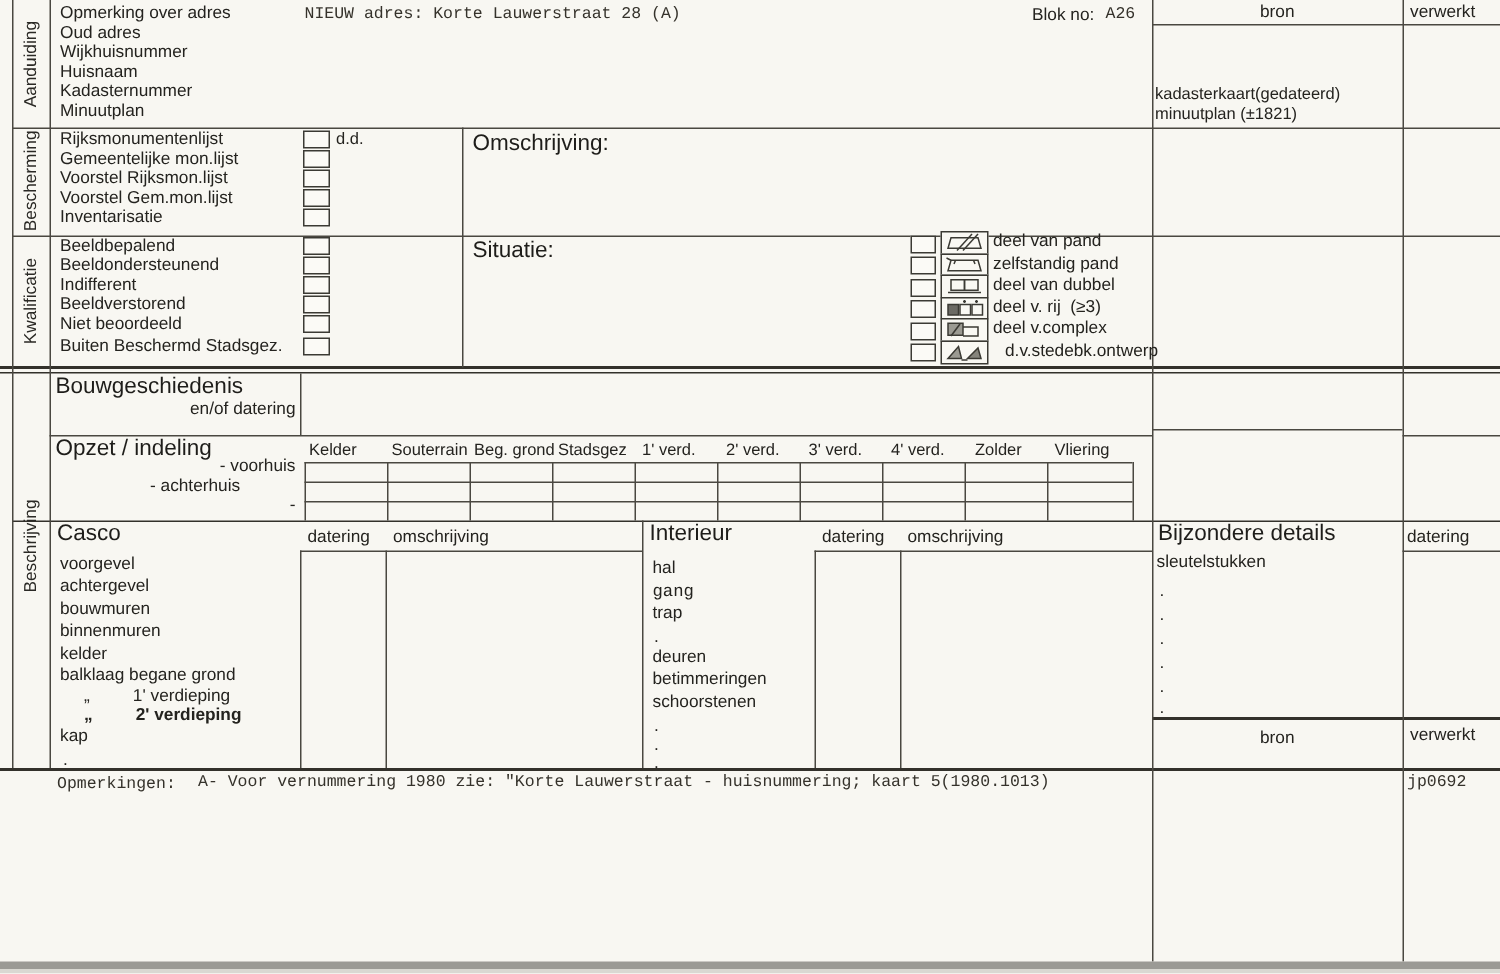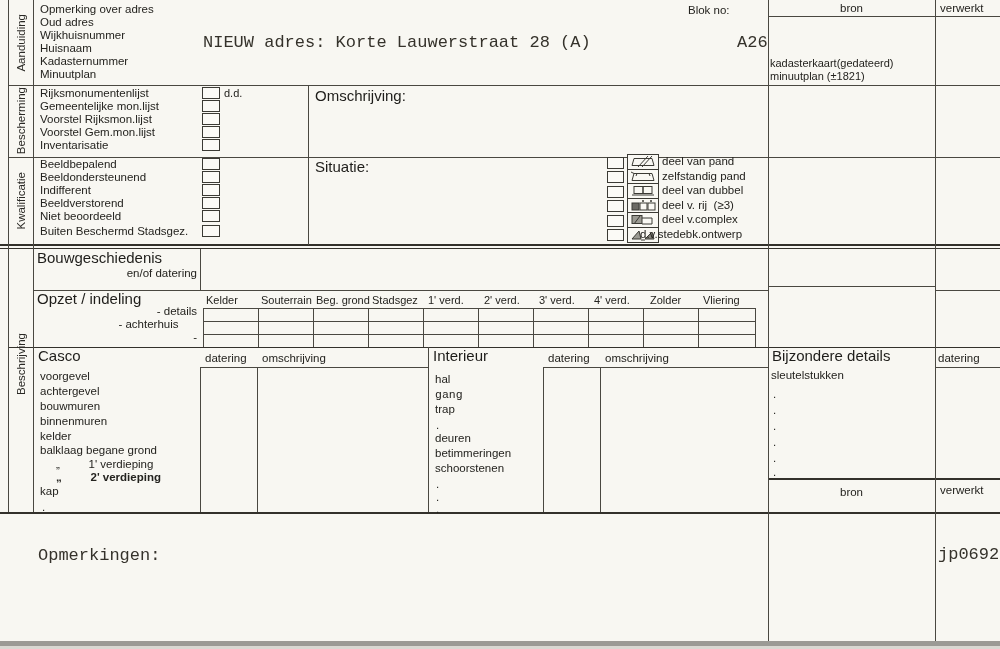--- a/index.html
+++ b/index.html
@@ -7,22 +7,22 @@
     position:relative; width:1000px; height:649px;
     background:#f8f7f2; overflow:hidden;
     font-family:"Liberation Sans", sans-serif; color:#24231f;
   }
   .hl{position:absolute; height:1px; background:#4a4841;}
   .vl{position:absolute; width:1px; background:#4a4841;}
   .heavy{background:#33312b;}
   .lbl{position:absolute; font-size:11.5px; line-height:13px; white-space:pre;}
   .sm{font-size:11px; line-height:12px;}
   .title{position:absolute; font-size:15px; line-height:16px; white-space:pre; color:#1e1d1a;}
-  .typed{position:absolute; font-size:17px; line-height:13px; white-space:pre;
-         font-family:"Liberation Mono","DejaVu Sans Mono",monospace; color:#35322b;margin-top:32px;}
+  .typed{position:absolute; font-size:11px; line-height:13px; white-space:pre;
+         font-family:"Liberation Mono","DejaVu Sans Mono",monospace; color:#35322b;}
   .vlabel{position:absolute; left:9px; width:24px; display:flex; align-items:center; justify-content:center;
           font-size:11.5px; color:#2a2925;}
   .vlabel span{writing-mode:vertical-rl; transform:rotate(180deg); white-space:nowrap;}
   .cb{position:absolute; width:16px; height:10px; border:1.4px solid #3b3a34; background:#fbfaf6;}
   .iconcell{position:absolute; left:627px; width:30px; height:13.6px; border:1px solid #3b3a34; background:#f9f8f3;}
   .iconcell svg{display:block; margin:0 auto;}
   .ctr{text-align:center;}
   .dotband{position:absolute; left:0; width:1000px;}
 </style>
 </head>
@@ -156,28 +156,28 @@
         <path d="M16 11 L23 4 L25 11 Z" fill="#85847c"></path>
         <line x1="12" y1="12" x2="16" y2="12"></line>
     </svg>
   </div>
 
   <div class="lbl" style="left:662px;top:155px;">deel van pand</div>
   <div class="lbl" style="left:662px;top:169.6px;">zelfstandig pand</div>
   <div class="lbl" style="left:662px;top:184.2px;">deel van dubbel</div>
   <div class="lbl" style="left:662px;top:198.8px;">deel v. rij  (≥3)</div>
   <div class="lbl" style="left:662px;top:213.4px;">deel v.complex</div>
-  <div class="lbl" style="left:640px;top:228px;text-align:right;">d.v.stedebk.ontwerp</div>
+  <div class="lbl" style="left:670px;top:228px;text-align:right;">d.v.stedebk.ontwerp</div>
 
   <div class="title" style="left:37px;top:250px;">Bouwgeschiedenis</div>
   <div class="lbl" style="left:60px;top:267px;width:137px;text-align:right;">en/of datering</div>
 
   <div class="title" style="left:37px;top:291px;">Opzet / indeling</div>
-  <div class="lbl" style="left:100px;top:305px;width:97px;text-align:right;">- details</div>
-  <div class="lbl" style="left:100px;top:318px;width:97px;text-align:center;">- achterhuis</div>
+  <div class="lbl" style="left:100px;top:305px;width:97px;text-align:right;">- voorhuis</div>
+  <div class="lbl" style="left:100px;top:318px;width:97px;text-align:left;">- achterhuis</div>
   <div class="lbl" style="left:100px;top:331px;width:97px;text-align:right;">-</div>
 
   <div class="lbl sm" style="left:206px;top:294px;">Kelder</div>
   <div class="lbl sm" style="left:261px;top:294px;">Souterrain</div>
   <div class="lbl sm" style="left:316px;top:294px;">Beg. grond</div>
   <div class="lbl sm" style="left:372px;top:294px;">Stadsgez</div>
   <div class="lbl sm" style="left:428px;top:294px;">1' verd.</div>
   <div class="lbl sm" style="left:484px;top:294px;">2' verd.</div>
   <div class="lbl sm" style="left:539px;top:294px;">3' verd.</div>
   <div class="lbl sm" style="left:594px;top:294px;">4' verd.</div>
@@ -241,18 +241,19 @@
   <div class="lbl" style="left:773px;top:388px;">.</div>
   <div class="lbl" style="left:773px;top:404px;">.</div>
   <div class="lbl" style="left:773px;top:420px;">.</div>
   <div class="lbl" style="left:773px;top:436px;">.</div>
   <div class="lbl" style="left:773px;top:452px;">.</div>
   <div class="lbl" style="left:773px;top:466px;">.</div>
   <div class="lbl ctr" style="left:768px;top:486px;width:167px;">bron</div>
   <div class="lbl" style="left:940px;top:484px;">verwerkt</div>
 
   <div class="typed" style="left:38px;top:517px;">Opmerkingen:</div>
+  <div class="typed" style="left:132px;top:516px;">A- Voor vernummering 1980 zie: "Korte Lauwerstraat - huisnummering; kaart 5(1980.1013)</div>
   <div class="typed" style="left:938px;top:516px;">jp0692</div>
 
   <div class="dotband" style="top:641px;height:5px;background:#9b9a95;"></div>
   <div class="dotband" style="top:646px;height:3px;background:#d9d8d2;"></div>
 
 </div>
 
 </body></html>

